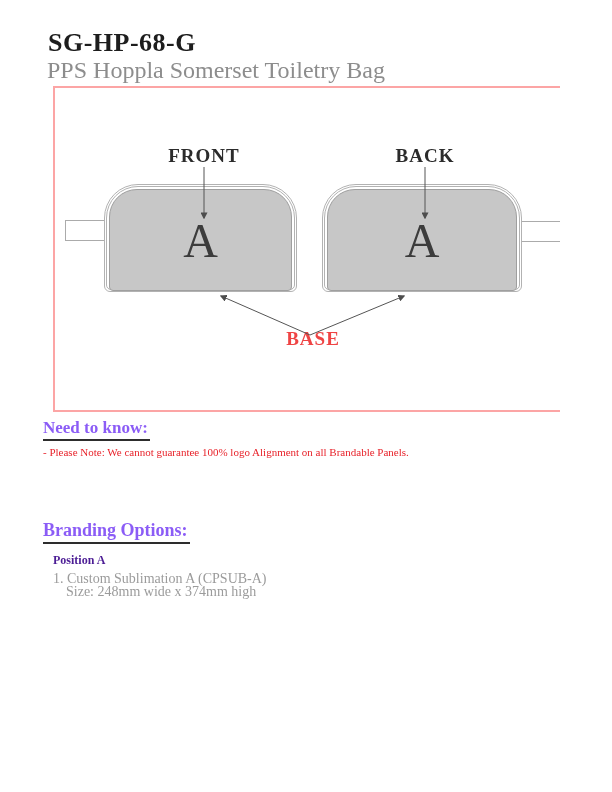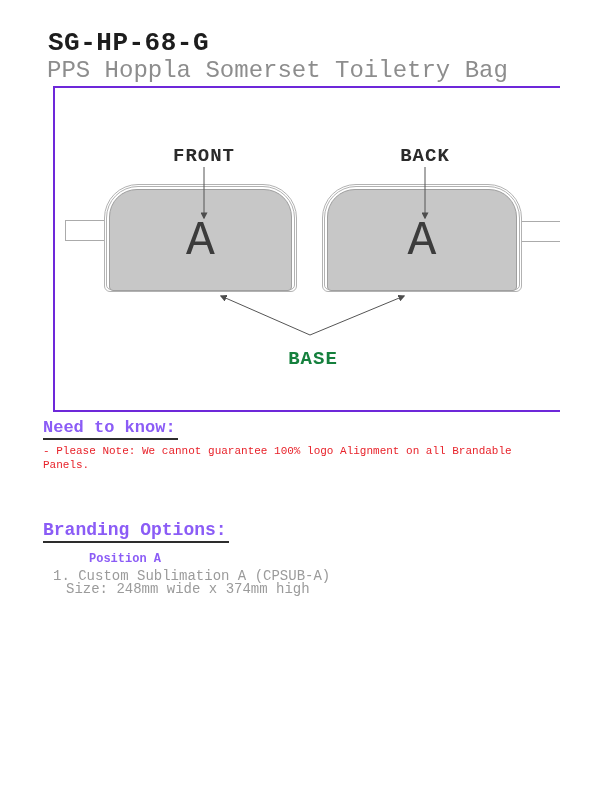--- a/index.html
+++ b/index.html
@@ -1,35 +1,35 @@
 <!DOCTYPE html>
 <html><head>
 <meta charset="utf-8">
 <style>
   * { margin:0; padding:0; box-sizing:border-box; }
   html,body { background:#ffffff; }
   .page {
     position:relative; width:560px; height:792px; background:#ffffff;
-    font-family:Liberation Mono, monospace; overflow:hidden;
+    font-family:Liberation Serif, serif; overflow:hidden;
   }
 
   
   .title {
     position:absolute; left:48px; top:28px;
     font-size:26px; font-weight:bold; color:#1d1d1d; letter-spacing:.5px;
   }
   .subtitle {
     position:absolute; left:47px; top:57px;
     font-size:24px; color:#8d8d8d;text-align:right;
   }
 
   
   .diagram-box {
     position:absolute; left:53px; top:86px; width:523px; height:326px;
-    border:2px solid #6d28d9; background:#ffffff;
+    border:2px solid #fca5a5; background:#ffffff;
   }
   .view-label {
     position:absolute; top:57px; transform:translateX(-50%);
     font-size:19px; font-weight:bold; color:#2b2b2b; letter-spacing:1px;
     white-space:nowrap;
   }
   .view-label.front { left:149px; }
   .view-label.back  { left:370px; }
 
   .tab {
@@ -51,43 +51,43 @@
   }
   .bag-panel {
     position:absolute; left:4px; right:4px; top:4px; bottom:0;
     background:#c7c7c7; border:1px solid #9f9f9f;
     border-radius:28px 28px 4px 4px;
     display:flex; align-items:center; justify-content:center;
   }
   .position-letter { font-size:48px; color:#3c3c3c; line-height:1; margin-top:2px; }
 
   .base-label {
-    position:absolute; left:258px; top:260px; transform:translateX(-50%);
-    font-size:19px; font-weight:bold; color:#15803d; letter-spacing:1px;
+    position:absolute; left:258px; top:240px; transform:translateX(-50%);
+    font-size:19px; font-weight:bold; color:#ef4444; letter-spacing:1px;
   }
   .arrows { position:absolute; inset:0; width:100%; height:100%; z-index:3; pointer-events:none; }
   .arrow-line { stroke:#555555; stroke-width:1; fill:none; }
 
   
   .section { position:absolute; left:43px; }
   .section-ntk   { top:418px; }
   .section-brand { top:520px; }
   .section-heading {
     display:inline-block; font-weight:bold; color:#8b5cf6;
     border-bottom:2px solid #2d2d2d; padding-bottom:1px; padding-right:2px;
   }
   .section-ntk .section-heading   { font-size:17px; }
   .section-brand .section-heading { font-size:18px; }
   .notes { margin-top:5px; font-size:11px; line-height:13.5px; }
   .note-gray { color:#9b9b9b; }
   .note-red  { color:#e8222a; }
 
   
   .pos-block { margin-top:9px; margin-left:10px; }
-  .pos-title { font-size:12px; font-weight:bold; color:#8b5cf6; margin-bottom:4px;margin-left:36px; }
+  .pos-title { font-size:12px; font-weight:bold; color:#4c1d95; margin-bottom:4px; }
   .pos-line  { font-size:14px; line-height:13px; color:#9b9b9b; }
   .pos-line.indent { margin-left:13px; }
 </style>
 </head>
 <body>
 
 <div class="page">
 
   <div class="title">SG-HP-68-G</div>
   <div class="subtitle">PPS Hoppla Somerset Toiletry Bag</div>

